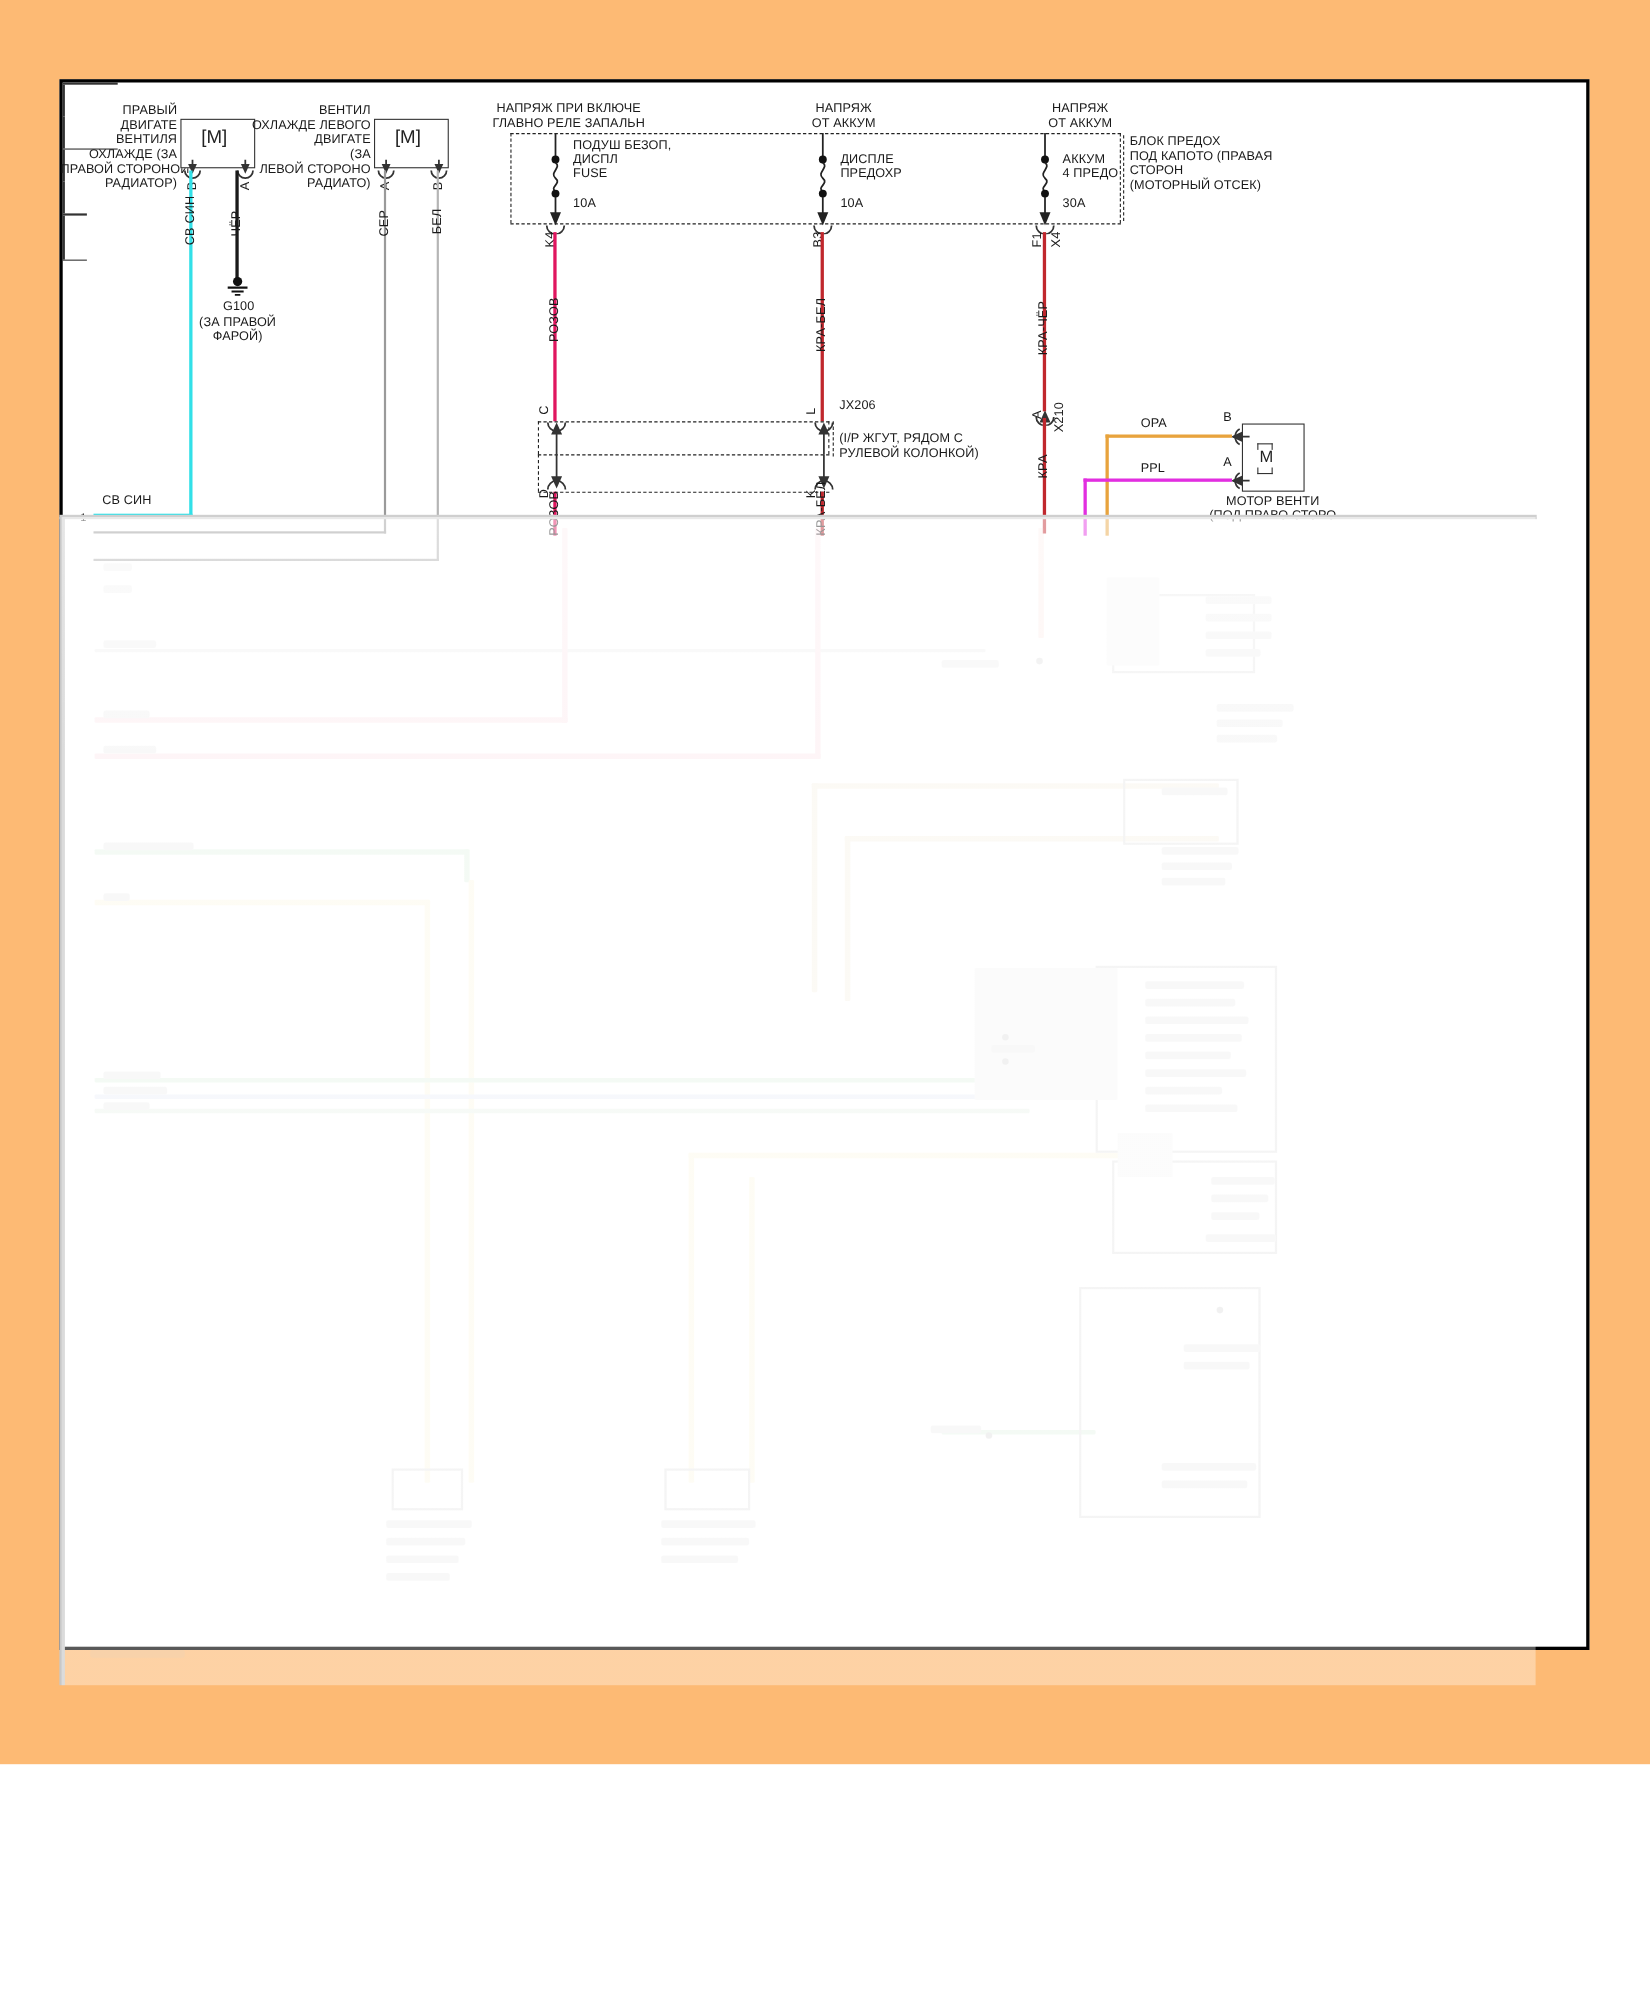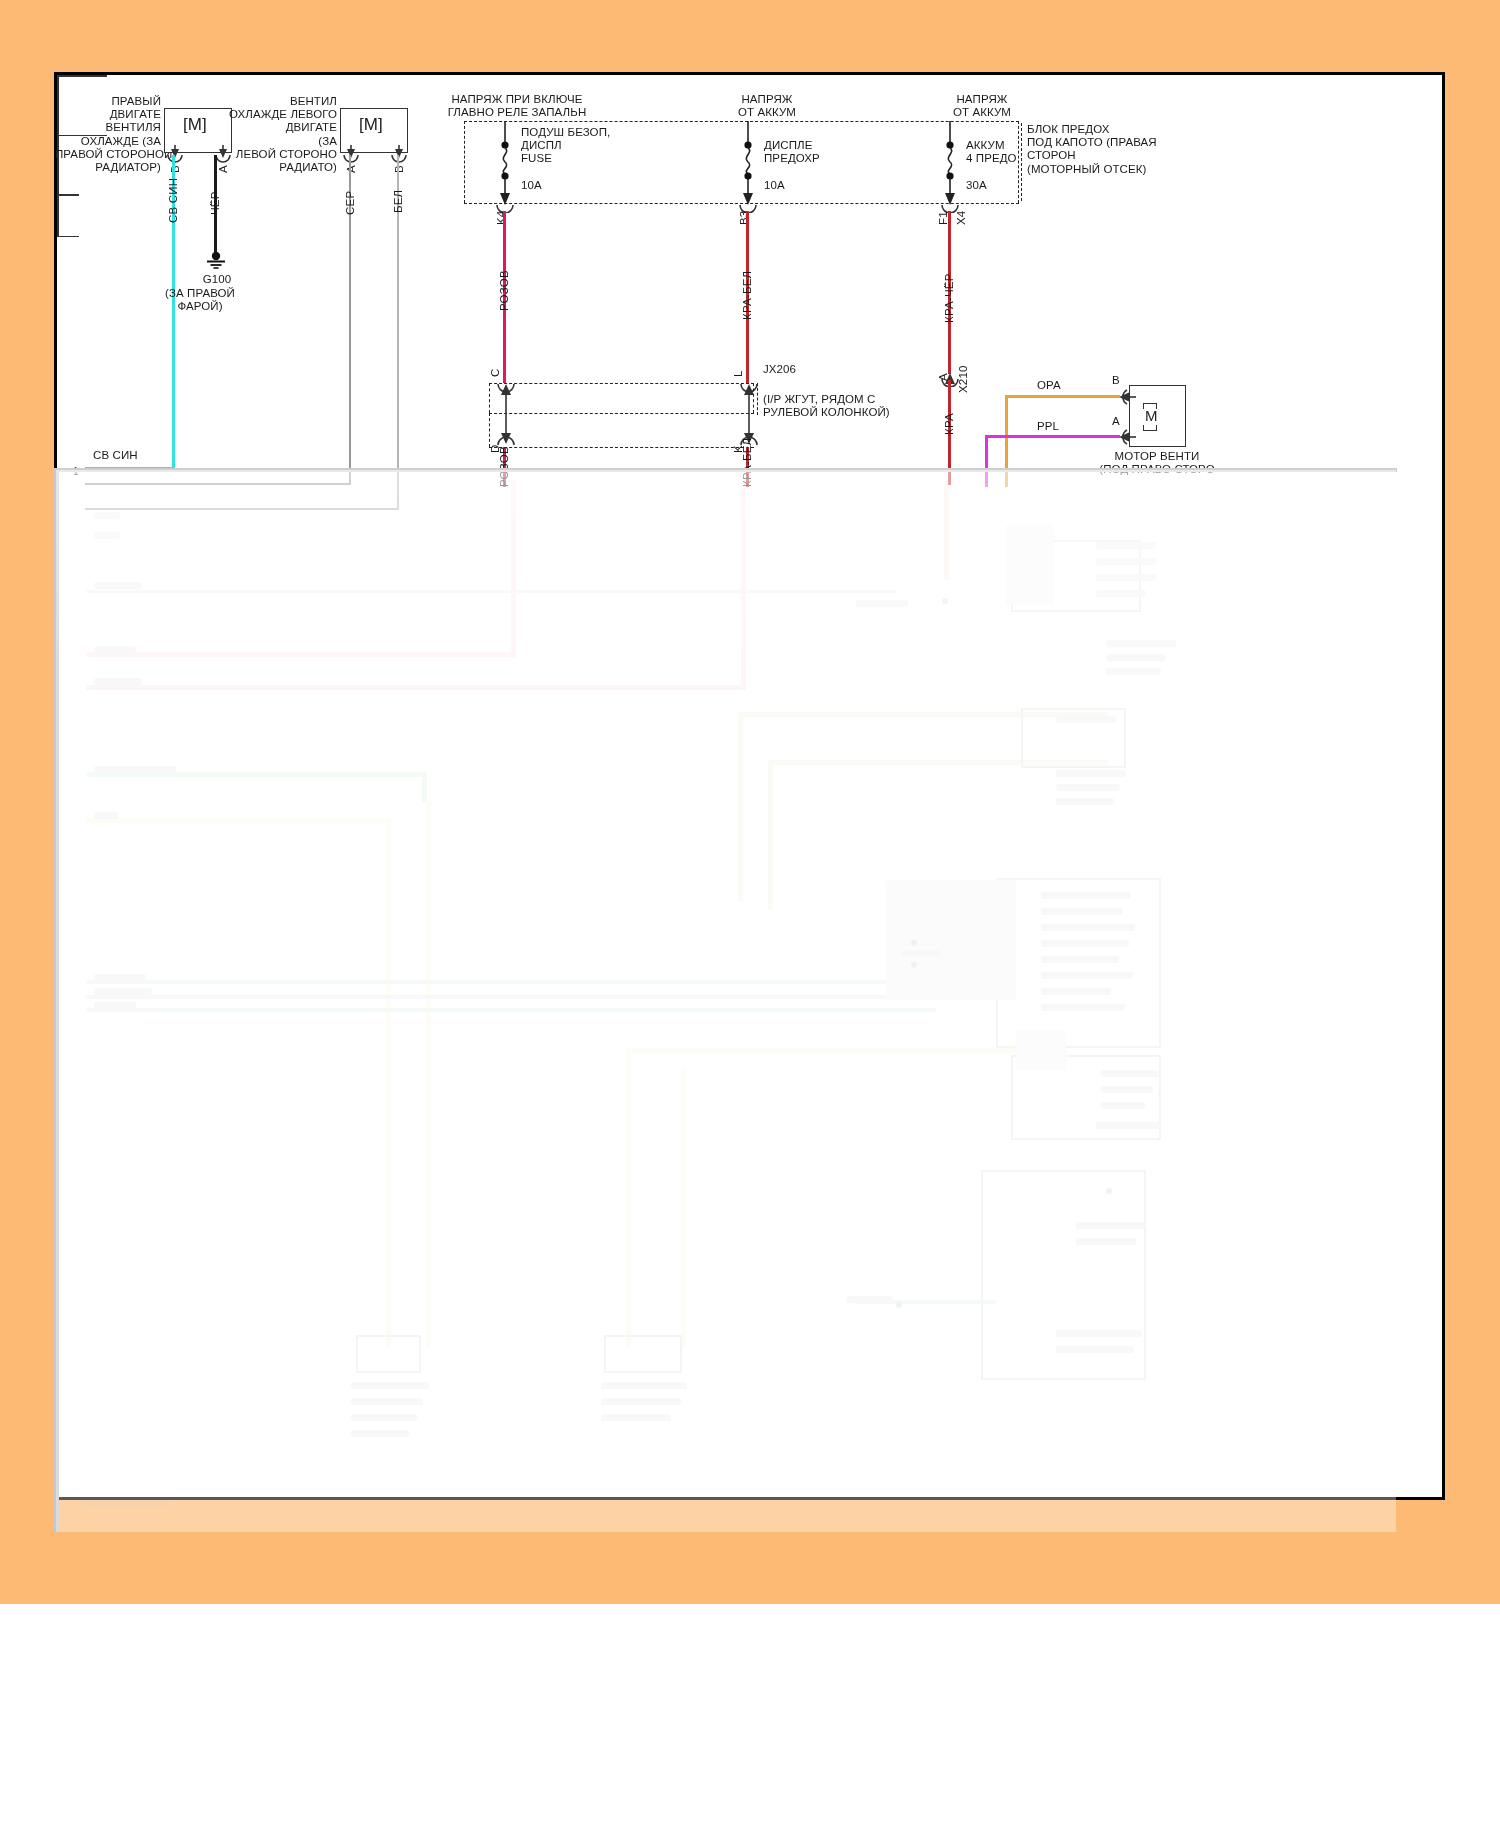--- a/index.html
+++ b/index.html
@@ -131,21 +131,21 @@
     <div class="wire" style="left:157px; top:80px; width:2.6px; height:100px; background:#1a1a1a;"></div>
     <div class="vlbl" style="left:152px; top:140px;">ЧЁР</div>
 
     <svg style="position:absolute; left:146px; top:176px; width:26px; height:20px;">
       <circle cx="13" cy="5" r="4.2" fill="#111"></circle>
       <line x1="4" y1="10.5" x2="22" y2="10.5" stroke="#111" stroke-width="2"></line>
       <line x1="7.5" y1="14" x2="18.5" y2="14" stroke="#111" stroke-width="1.8"></line>
       <line x1="10.5" y1="17" x2="15.5" y2="17" stroke="#111" stroke-width="1.6"></line>
     </svg>
     <div class="lbl c" style="left:110px; top:198px; width:100px;">G100</div>
-    <div class="lbl c" style="left:88px; top:212px; width:110px;">(ЗА ПРАВОЙ<br>ФАРОЙ)</div>
+    <div class="lbl c" style="left:104px; top:212px; width:110px;">(ЗА ПРАВОЙ<br>ФАРОЙ)</div>
 
     <div class="lbl r" style="left:170px; top:20px; width:110px;">ВЕНТИЛ<br>ОХЛАЖДЕ ЛЕВОГО<br>ДВИГАТЕ<br>(ЗА<br>ЛЕВОЙ СТОРОНО<br>РАДИАТО)</div>
 
     <div class="box" style="left:283px; top:33px; width:68px; height:45px;"></div>
     <div class="solid-h" style="left:292px; top:49px; width:50px;"></div>
     <div class="solid-v" style="left:292px; top:49px; height:29px;"></div>
     <div class="solid-v" style="left:340px; top:49px; height:29px;"></div>
     <div class="motorsym" style="left:302px; top:40px;">[<span>M</span>]</div>
 
     <svg style="position:absolute; left:283px; top:70px; width:70px; height:22px;">

